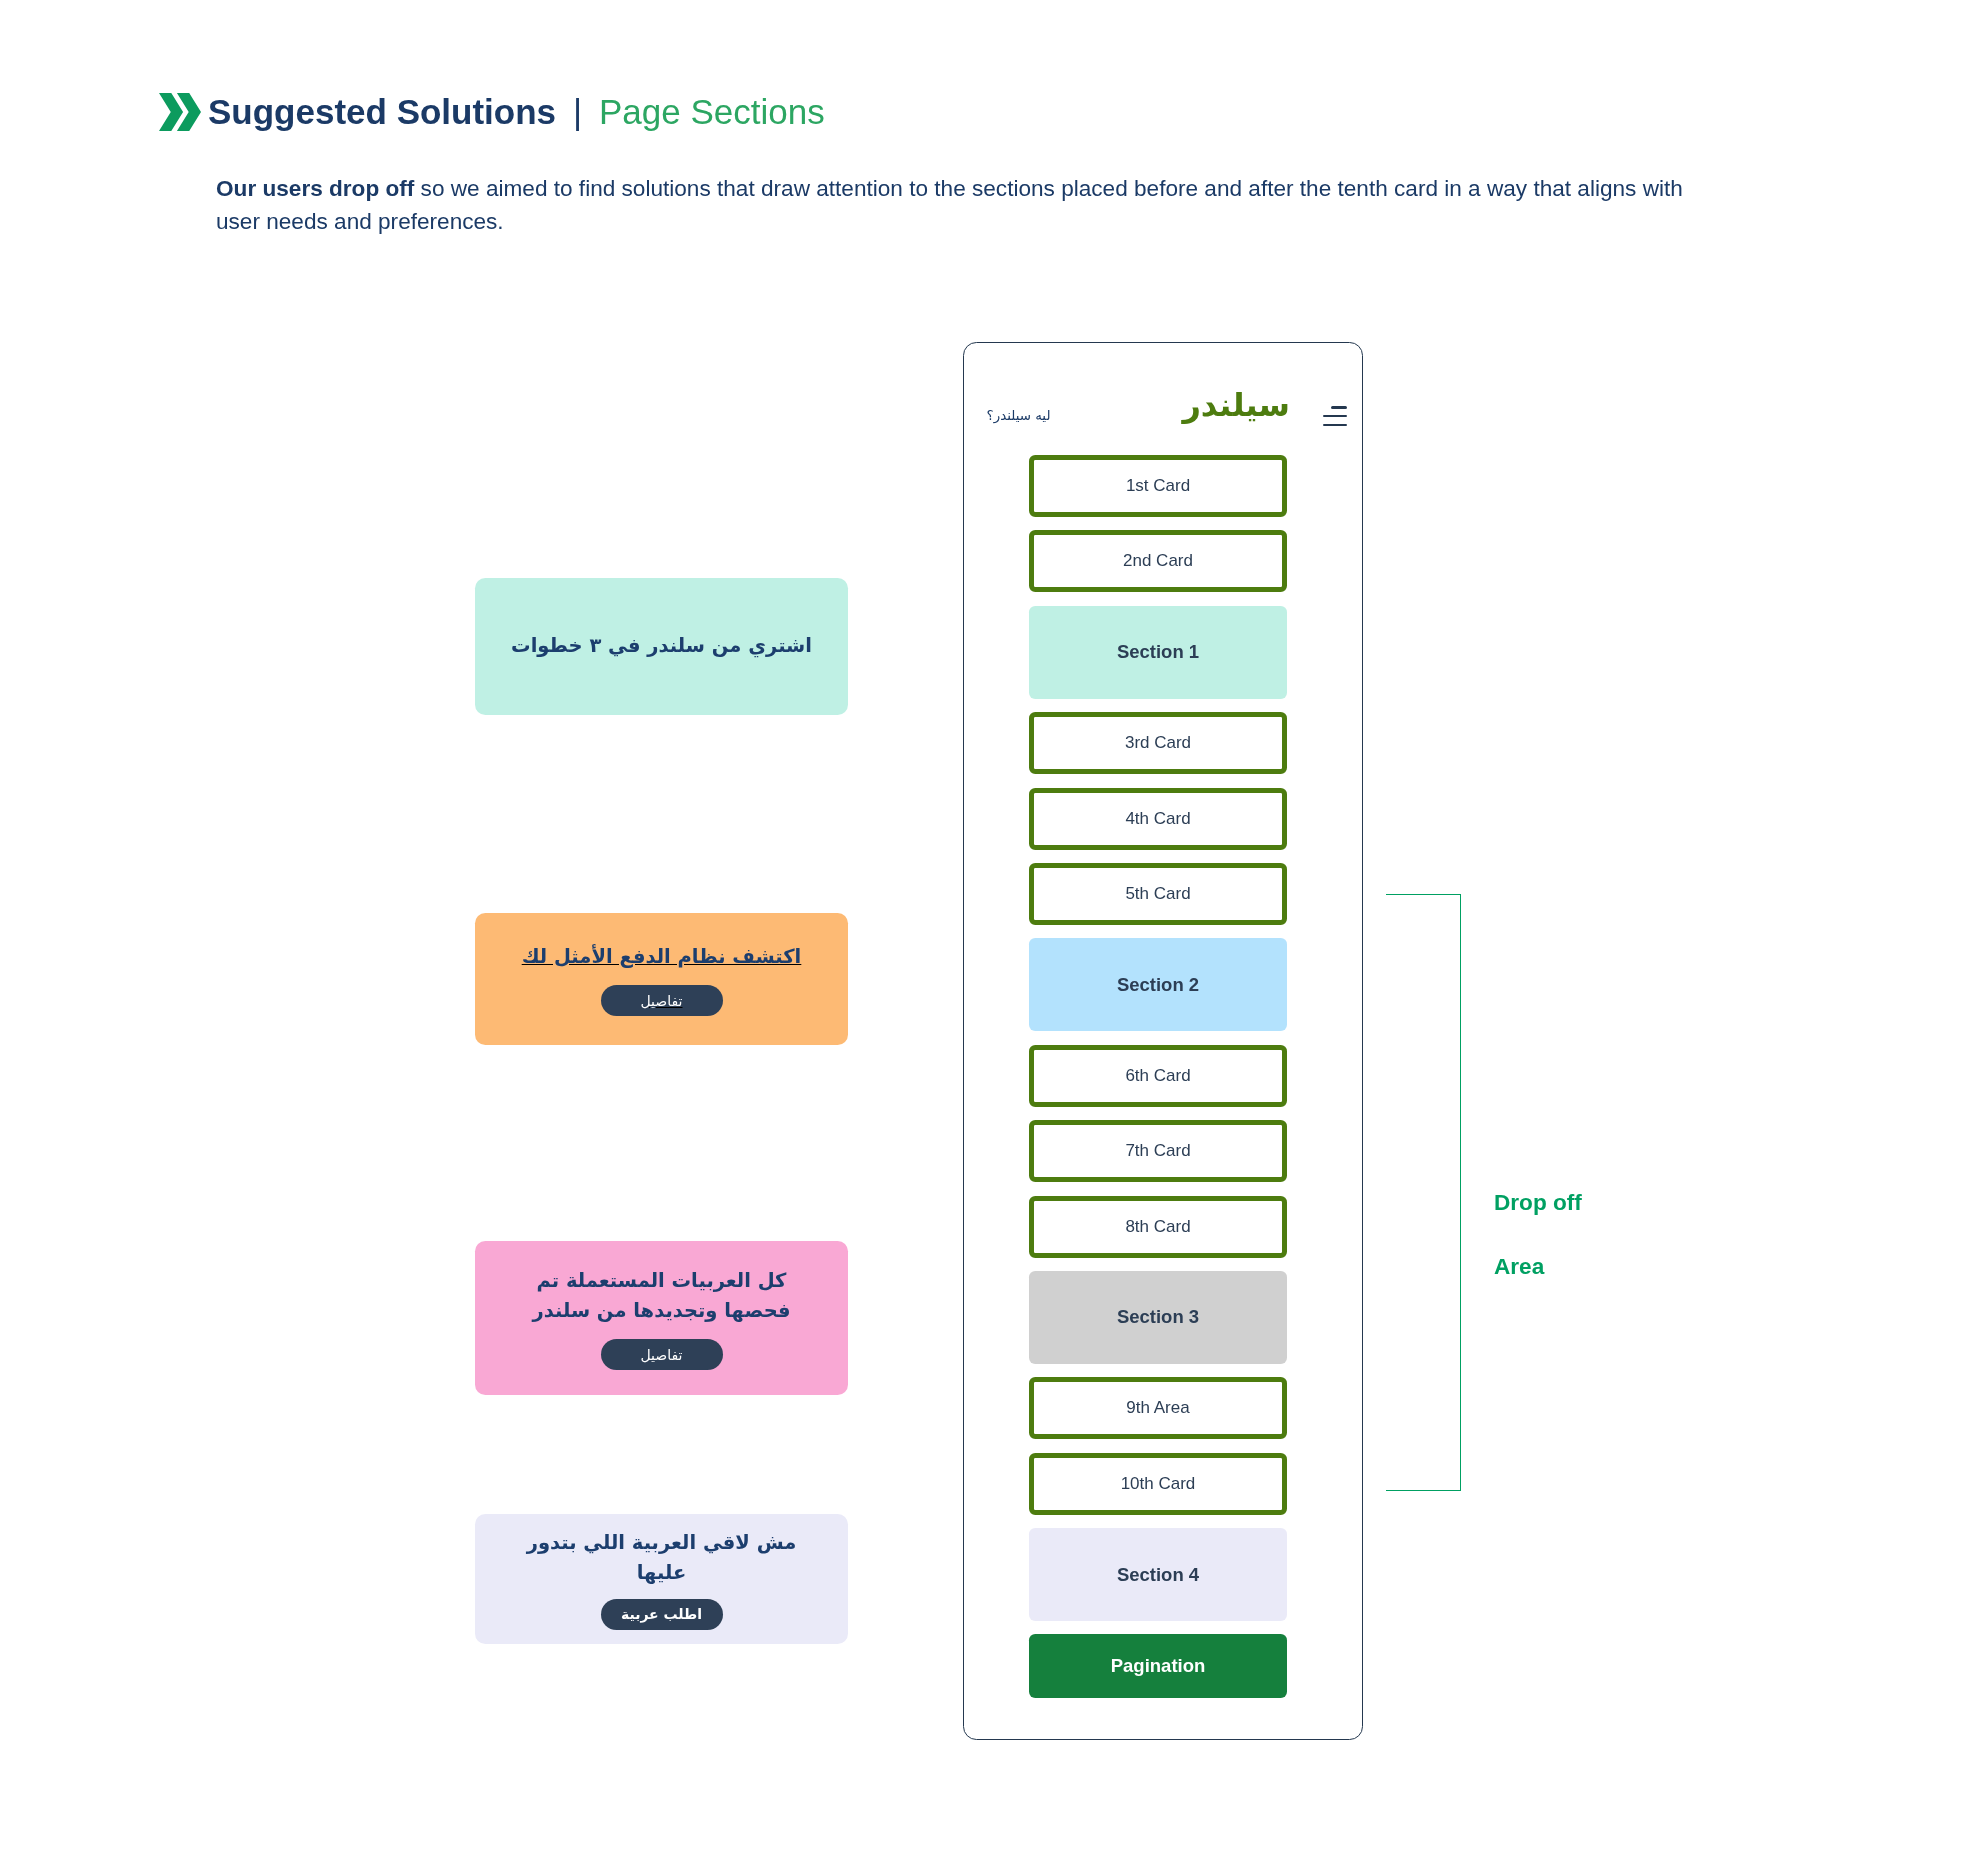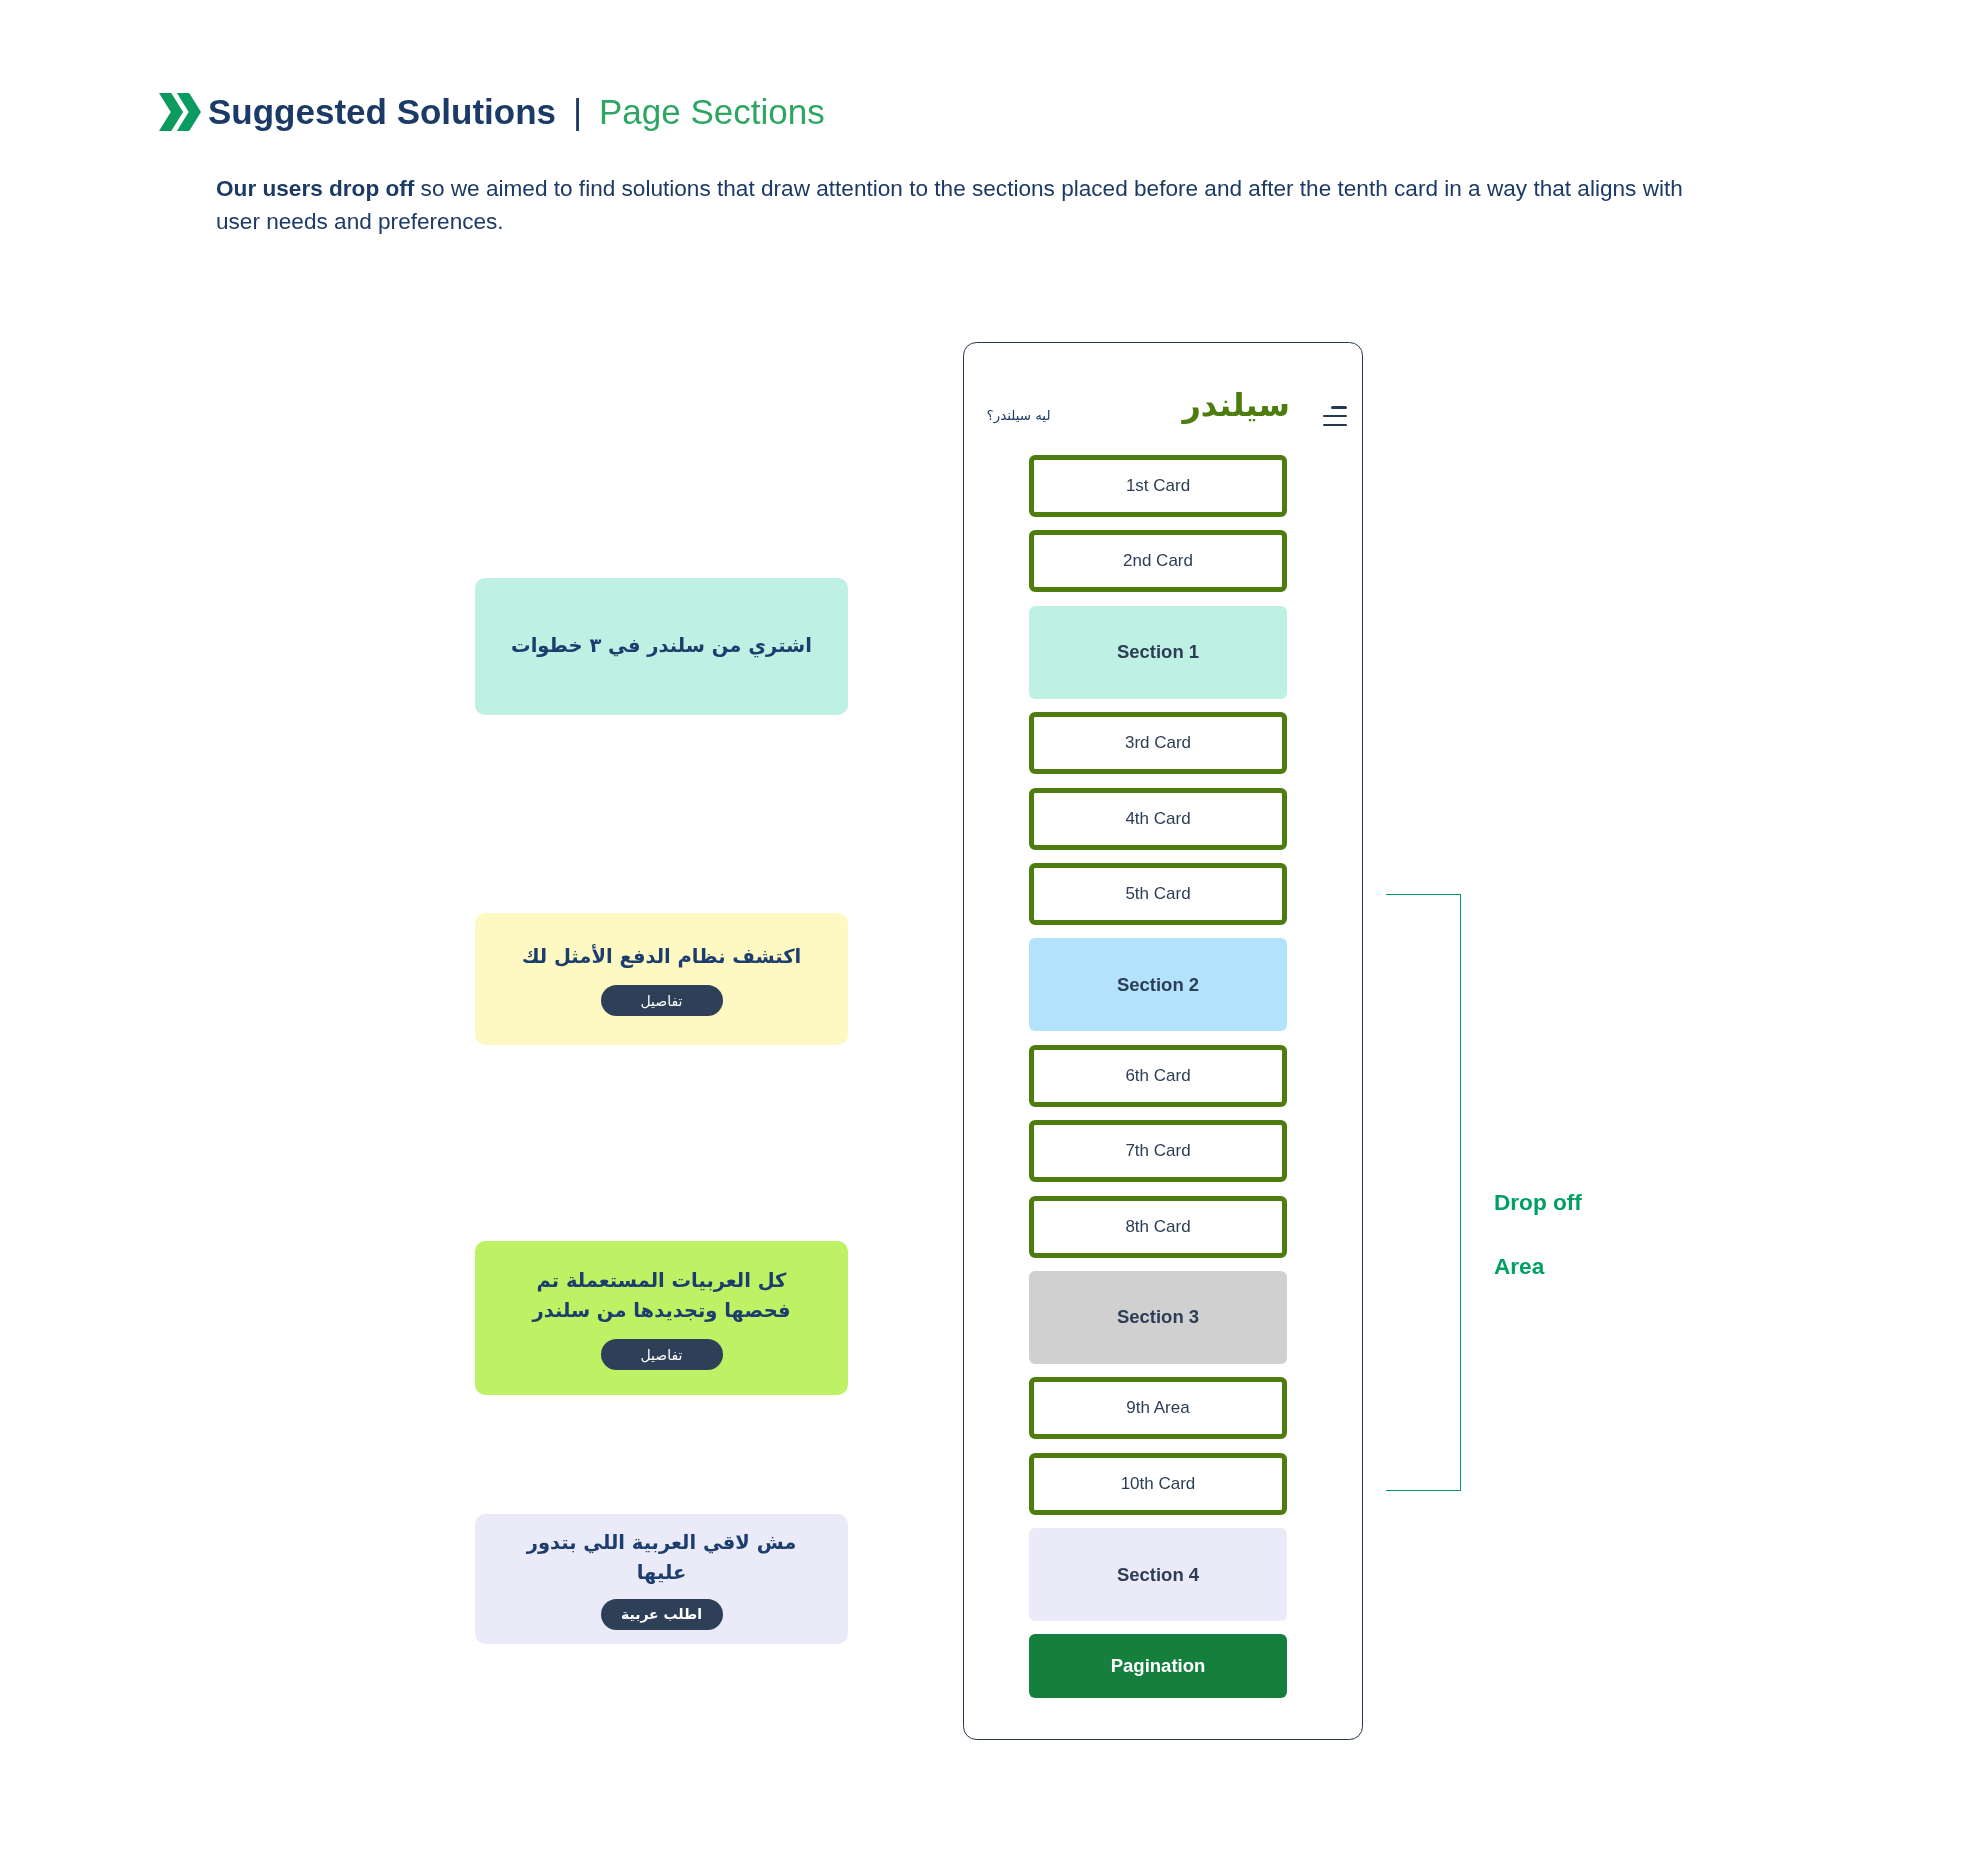--- a/index.html
+++ b/index.html
@@ -27,22 +27,22 @@
     direction:rtl;font-family:"DejaVu Sans",sans-serif;font-weight:bold;
     color:#1c3e6e;font-size:19.5px;line-height:1.55;text-align:center;padding:0 29px;
   }
   .pill{
     background:#2e4057;color:#ffffff;border:none;border-radius:16.5px;
     min-width:122px;height:31px;display:flex;align-items:center;justify-content:center;
     font-family:"DejaVu Sans",sans-serif;font-size:14px;direction:rtl;cursor:pointer;
   }
   .pill.bold{font-weight:bold;}
   .c-mint{background:#bff0e4;}
-  .c-blue{background:#fef9c3;}
-  .c-gray{background:#bef264;}
+  .c-blue{background:#fdba74;text-decoration:underline;}
+  .c-gray{background:#f9a8d4;}
   .c-lav{background:#eaeaf8;}
   
   .phone{
     position:absolute;left:963px;top:342px;width:400px;height:1398px;
     border:1.5px solid #24384f;border-radius:13.4px;background:#ffffff;box-sizing:border-box;
   }
   .phone-nav-link{
     position:absolute;left:22.6px;top:65px;direction:rtl;
     font-family:"DejaVu Sans",sans-serif;font-size:13.4px;color:#1b3a66;
   }

